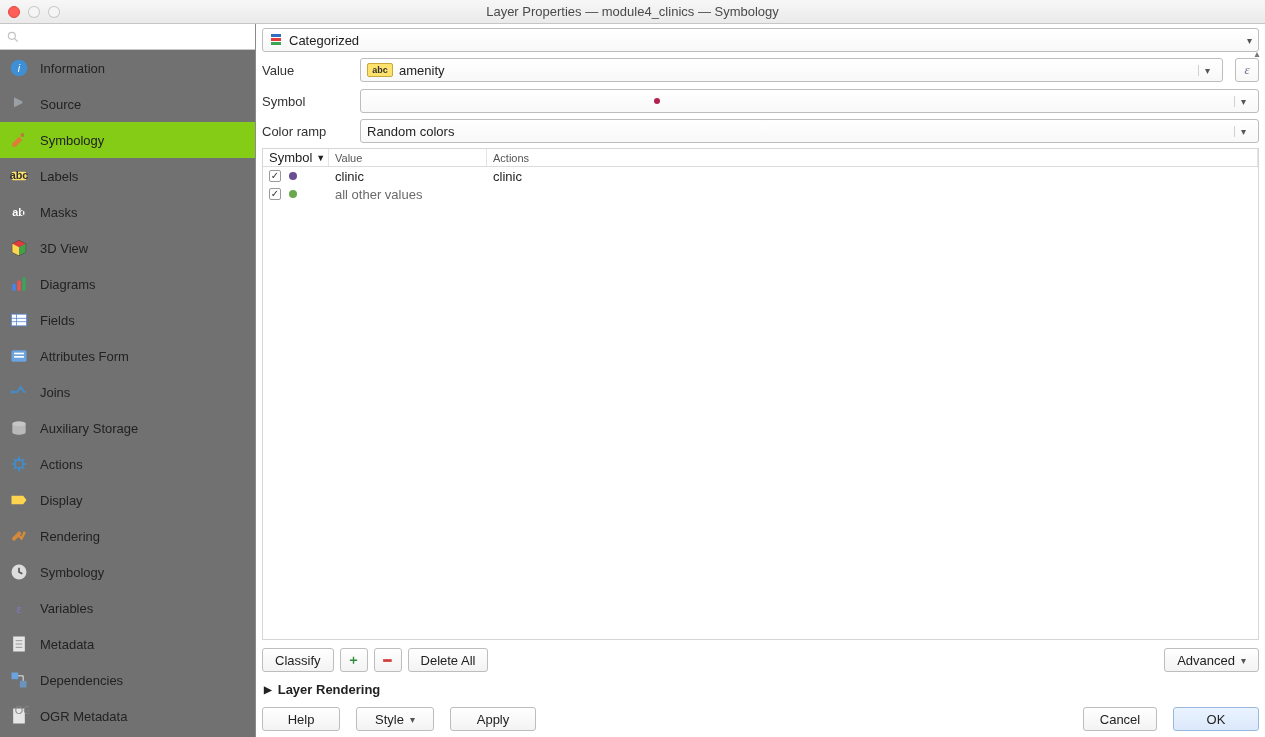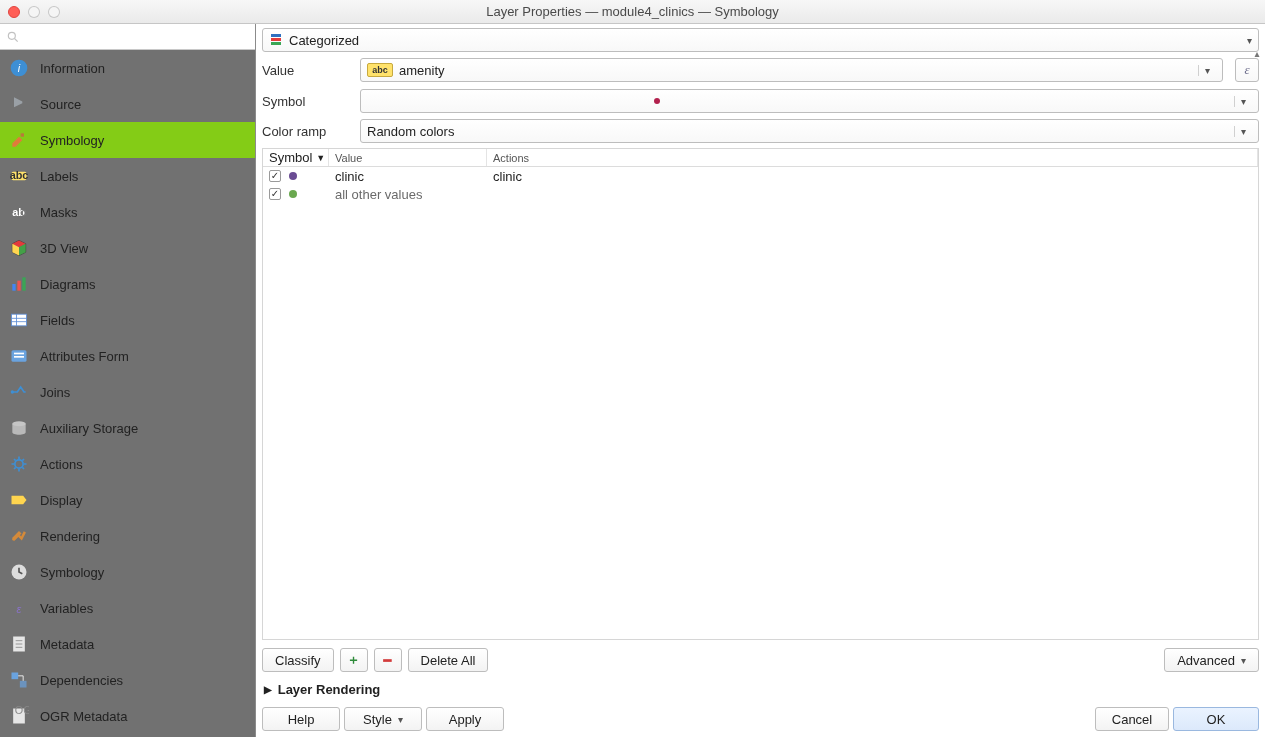--- a/index.html
+++ b/index.html
@@ -46,21 +46,21 @@
   .chk.on::after{content:"✓";font-size:10px;color:#333;line-height:1}
   .sym-dot{width:8px;height:8px;border-radius:4px}
   .italic{color:#6a6a6a}
   .btnrow{display:flex;align-items:center;gap:6px;padding:6px;border-top:0}
   .btn{height:24px;border:1px solid #bdbdbd;border-radius:3px;background:linear-gradient(#fff,#f3f3f3);padding:8px 12px;display:flex;align-items:center;justify-content:center;cursor:default}
   .btn.icon{width:28px;padding:0}
   .btn .dd{margin-left:6px;font-size:10px;color:#555}
   .spacer{flex:1}
   .section-hdr{display:flex;align-items:center;gap:6px;padding:4px 8px;font-weight:bold;color:#3a3a3a}
   .section-hdr .tri{font-size:10px}
-  .footer{display:flex;align-items:center;gap:4px;padding:6px}
+  .footer{display:flex;align-items:center;gap:16px;padding:6px}
   .btn.primary{background:linear-gradient(#eaf3ff,#dce9fb);border-color:#9ab8df}
   .vscroll-up{position:absolute;right:2px;top:24px;width:12px;height:12px;font-size:10px;color:#777;text-align:center}
   .cat-icon{display:inline-block;width:14px;height:14px;position:relative;margin-right:6px}
   .cat-icon span{position:absolute;width:10px;height:3px;left:2px}
   .cat-icon span:nth-child(1){top:1px;background:#2e6fbf}
   .cat-icon span:nth-child(2){top:5px;background:#e23b3b}
   .cat-icon span:nth-child(3){top:9px;background:#3aa655}
 </style>
 </head>
 <body>
@@ -348,19 +348,19 @@
       <span class="tri">▶</span>
       <span>Layer Rendering</span>
     </div>
 
     <div class="footer">
       <div class="btn" style="width:78px">Help</div>
       <div class="btn" style="width:78px">
           <span>Style</span>
           <span class="dd">▾</span>
         </div>
-      <div class="btn" style="width:78px">Apply</div>
+      <div class="btn" style="width:86px">Apply</div>
       <div class="spacer"></div>
       <div class="btn" style="width:74px">Cancel</div>
       <div class="btn primary" style="width:86px">OK</div>
     </div>
   </div>
 </div>
 
 </body></html>

